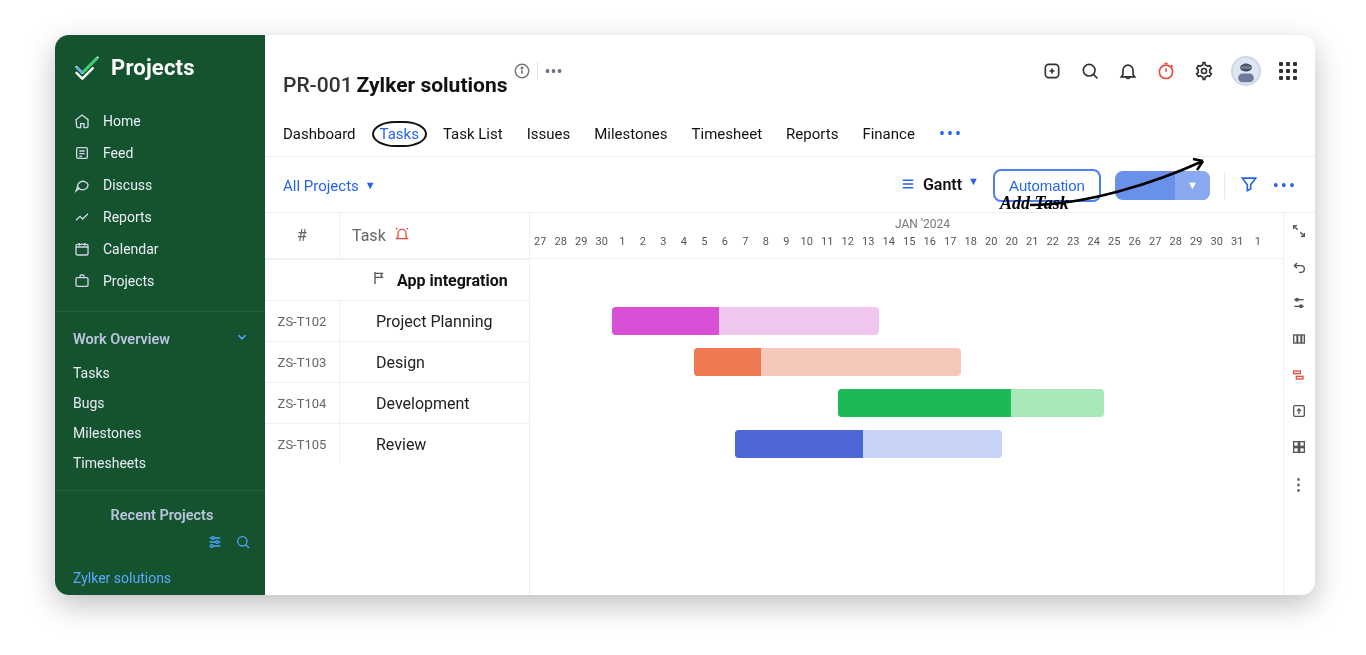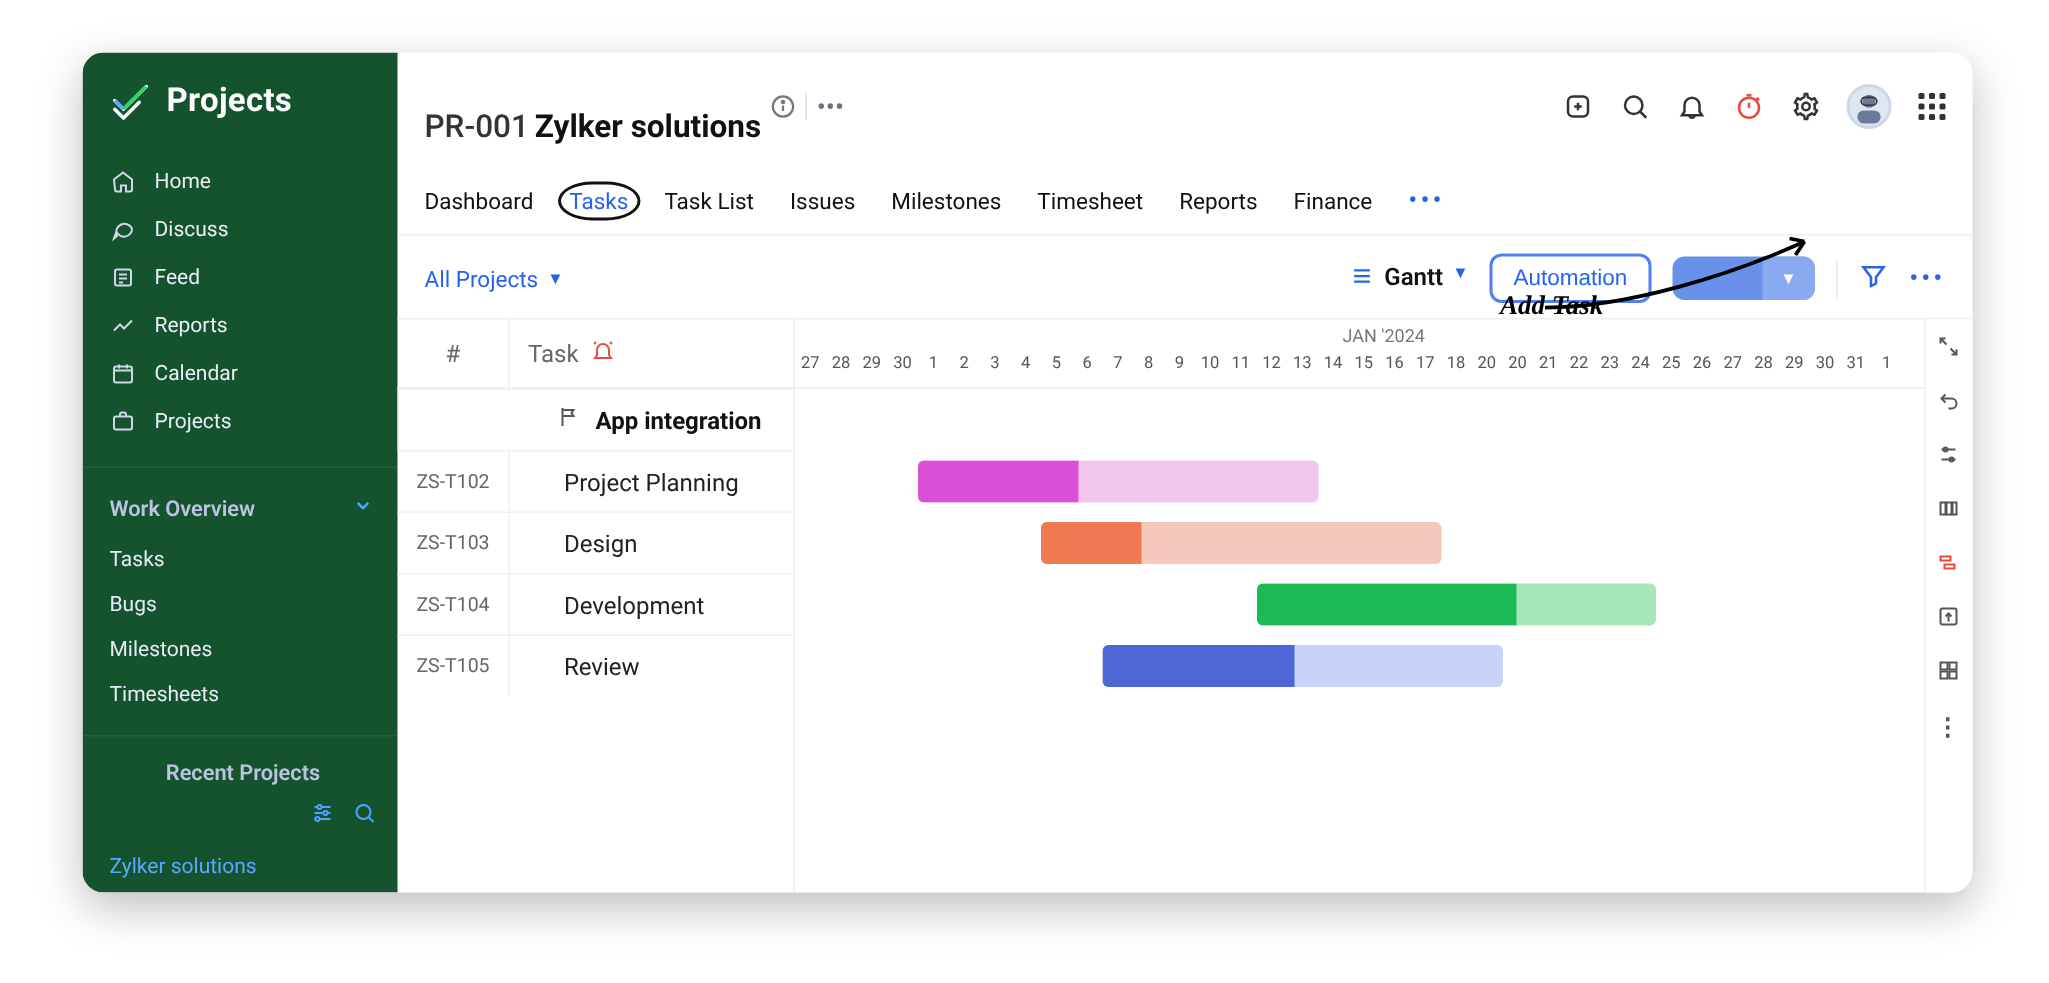--- a/index.html
+++ b/index.html
@@ -174,35 +174,35 @@
         <span class="nav-icon">
           <svg width="16" height="16" viewBox="0 0 24 24" fill="none" stroke="currentColor" stroke-width="2">
               <path d="M3 10l9-7 9 7v10a2 2 0 0 1-2 2h-4v-6H10v6H6a2 2 0 0 1-2-2z"></path>
             </svg>
         </span>
         <span>Home</span>
       </div>
       <div class="nav-item">
         <span class="nav-icon">
           <svg width="16" height="16" viewBox="0 0 24 24" fill="none" stroke="currentColor" stroke-width="2">
-              <path d="M21 11a8 8 0 0 1-15.5 3L3 21l3-2.5A8 8 0 1 1 21 11z"></path>
-            </svg>
-        </span>
-        <span>Discuss</span>
-      </div>
-      <div class="nav-item">
-        <span class="nav-icon">
-          <svg width="16" height="16" viewBox="0 0 24 24" fill="none" stroke="currentColor" stroke-width="2">
               <rect x="4" y="4" width="16" height="16" rx="2"></rect>
               <line x1="8" y1="9" x2="16" y2="9"></line>
               <line x1="8" y1="13" x2="16" y2="13"></line>
               <line x1="8" y1="17" x2="12" y2="17"></line>
             </svg>
         </span>
         <span>Feed</span>
+      </div>
+      <div class="nav-item">
+        <span class="nav-icon">
+          <svg width="16" height="16" viewBox="0 0 24 24" fill="none" stroke="currentColor" stroke-width="2">
+              <path d="M21 11a8 8 0 0 1-15.5 3L3 21l3-2.5A8 8 0 1 1 21 11z"></path>
+            </svg>
+        </span>
+        <span>Discuss</span>
       </div>
       <div class="nav-item">
         <span class="nav-icon">
           <svg width="16" height="16" viewBox="0 0 24 24" fill="none" stroke="currentColor" stroke-width="2">
               <polyline points="3 17 9 11 13 15 21 7"></polyline>
             </svg>
         </span>
         <span>Reports</span>
       </div>
       <div class="nav-item">

